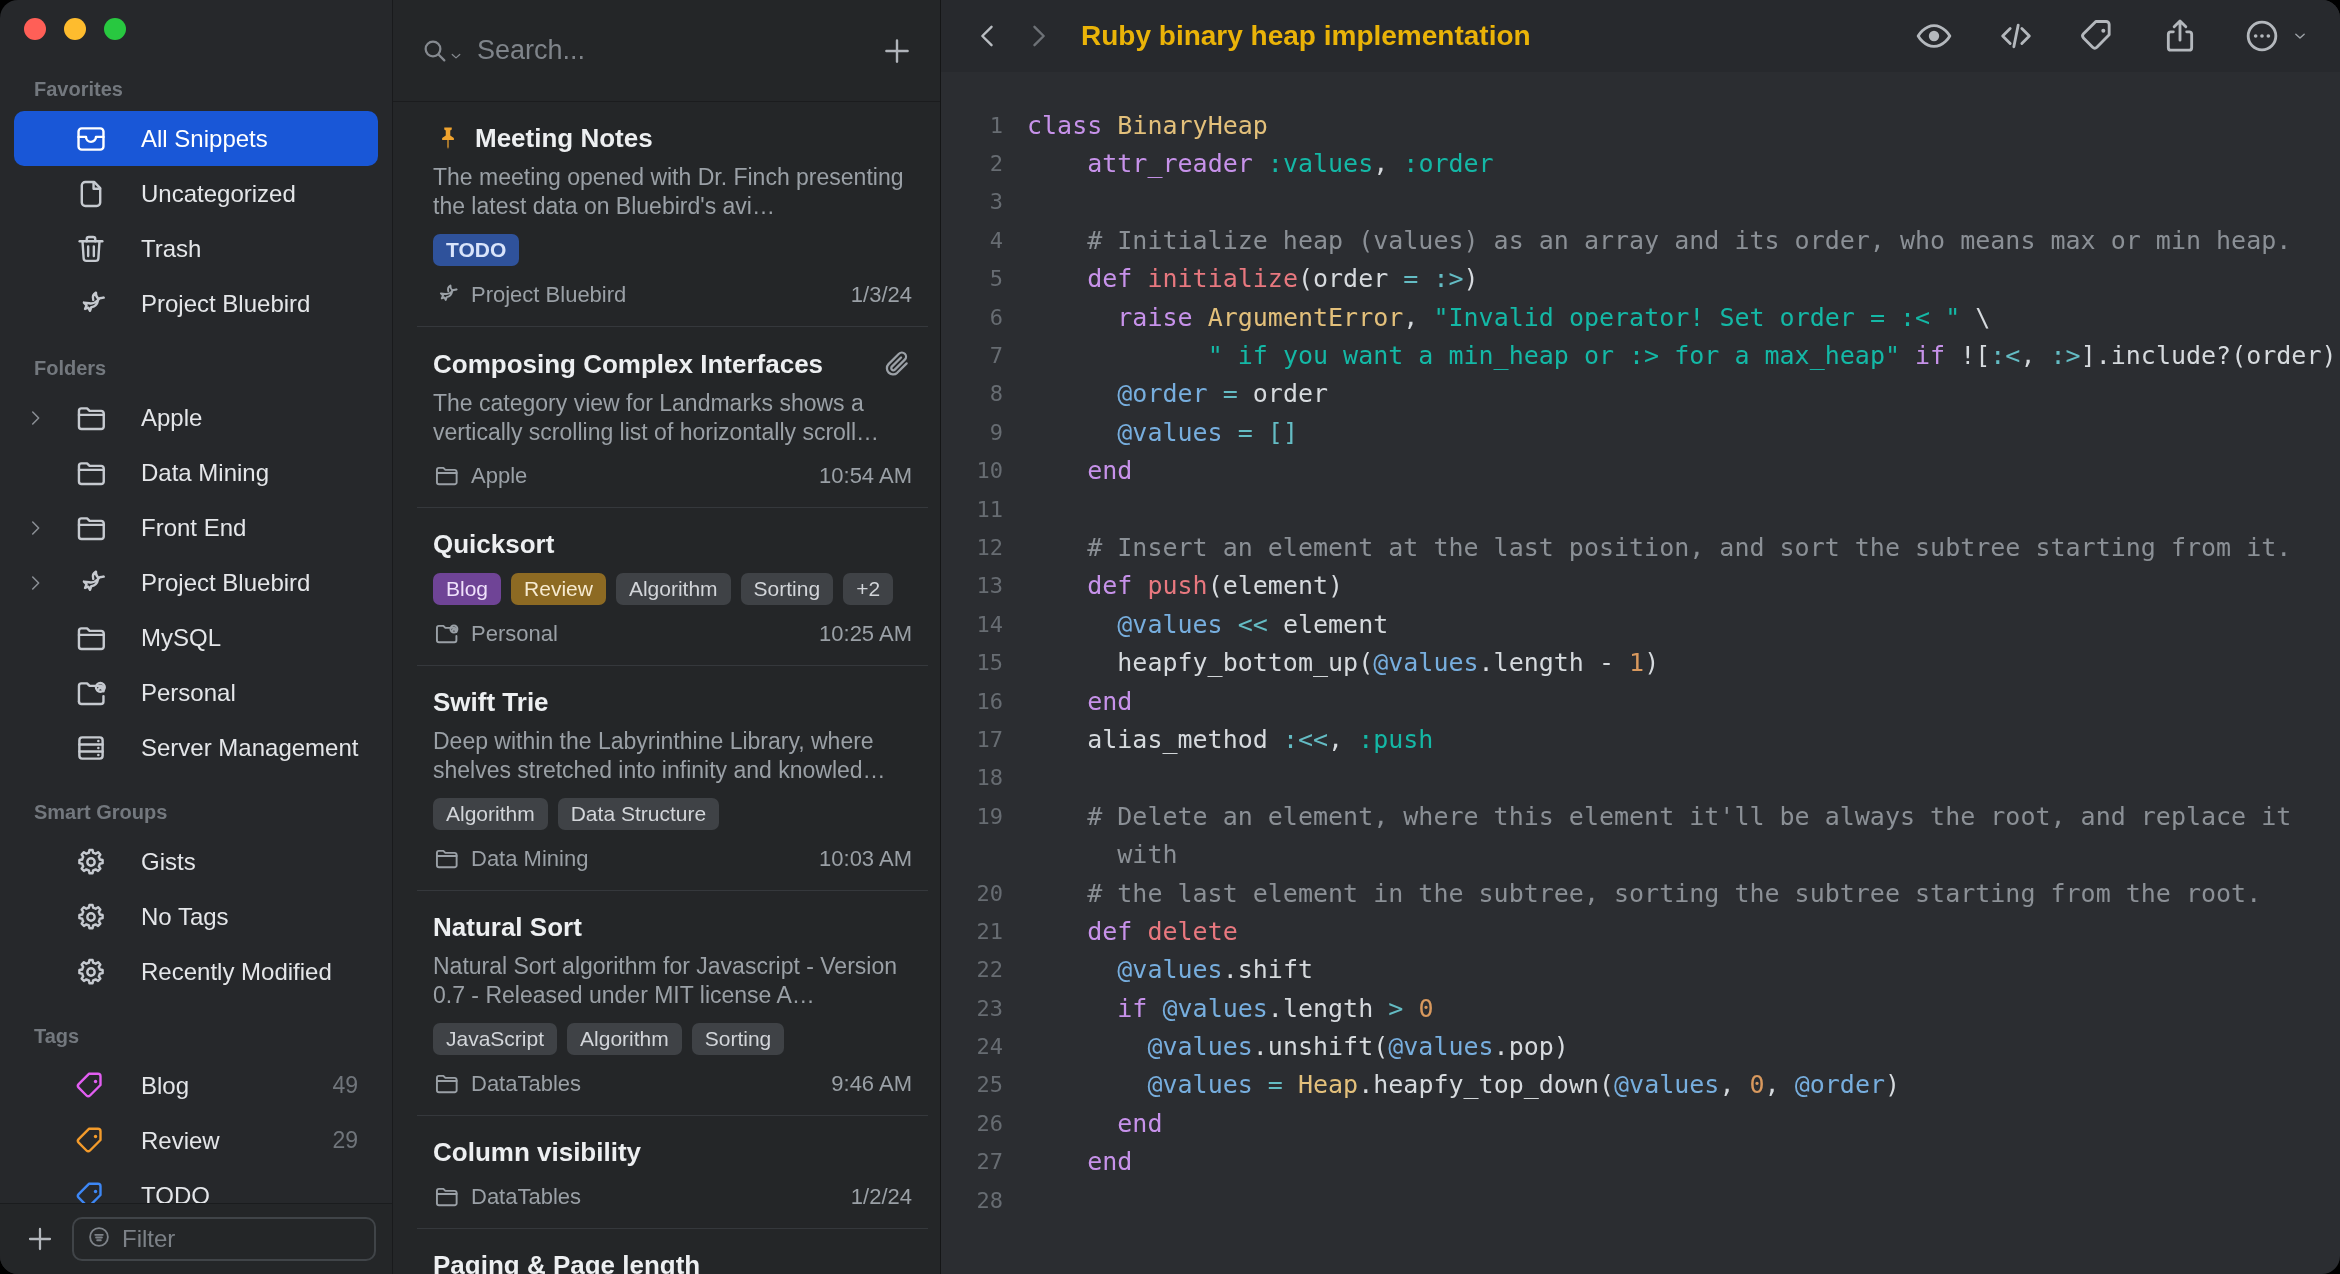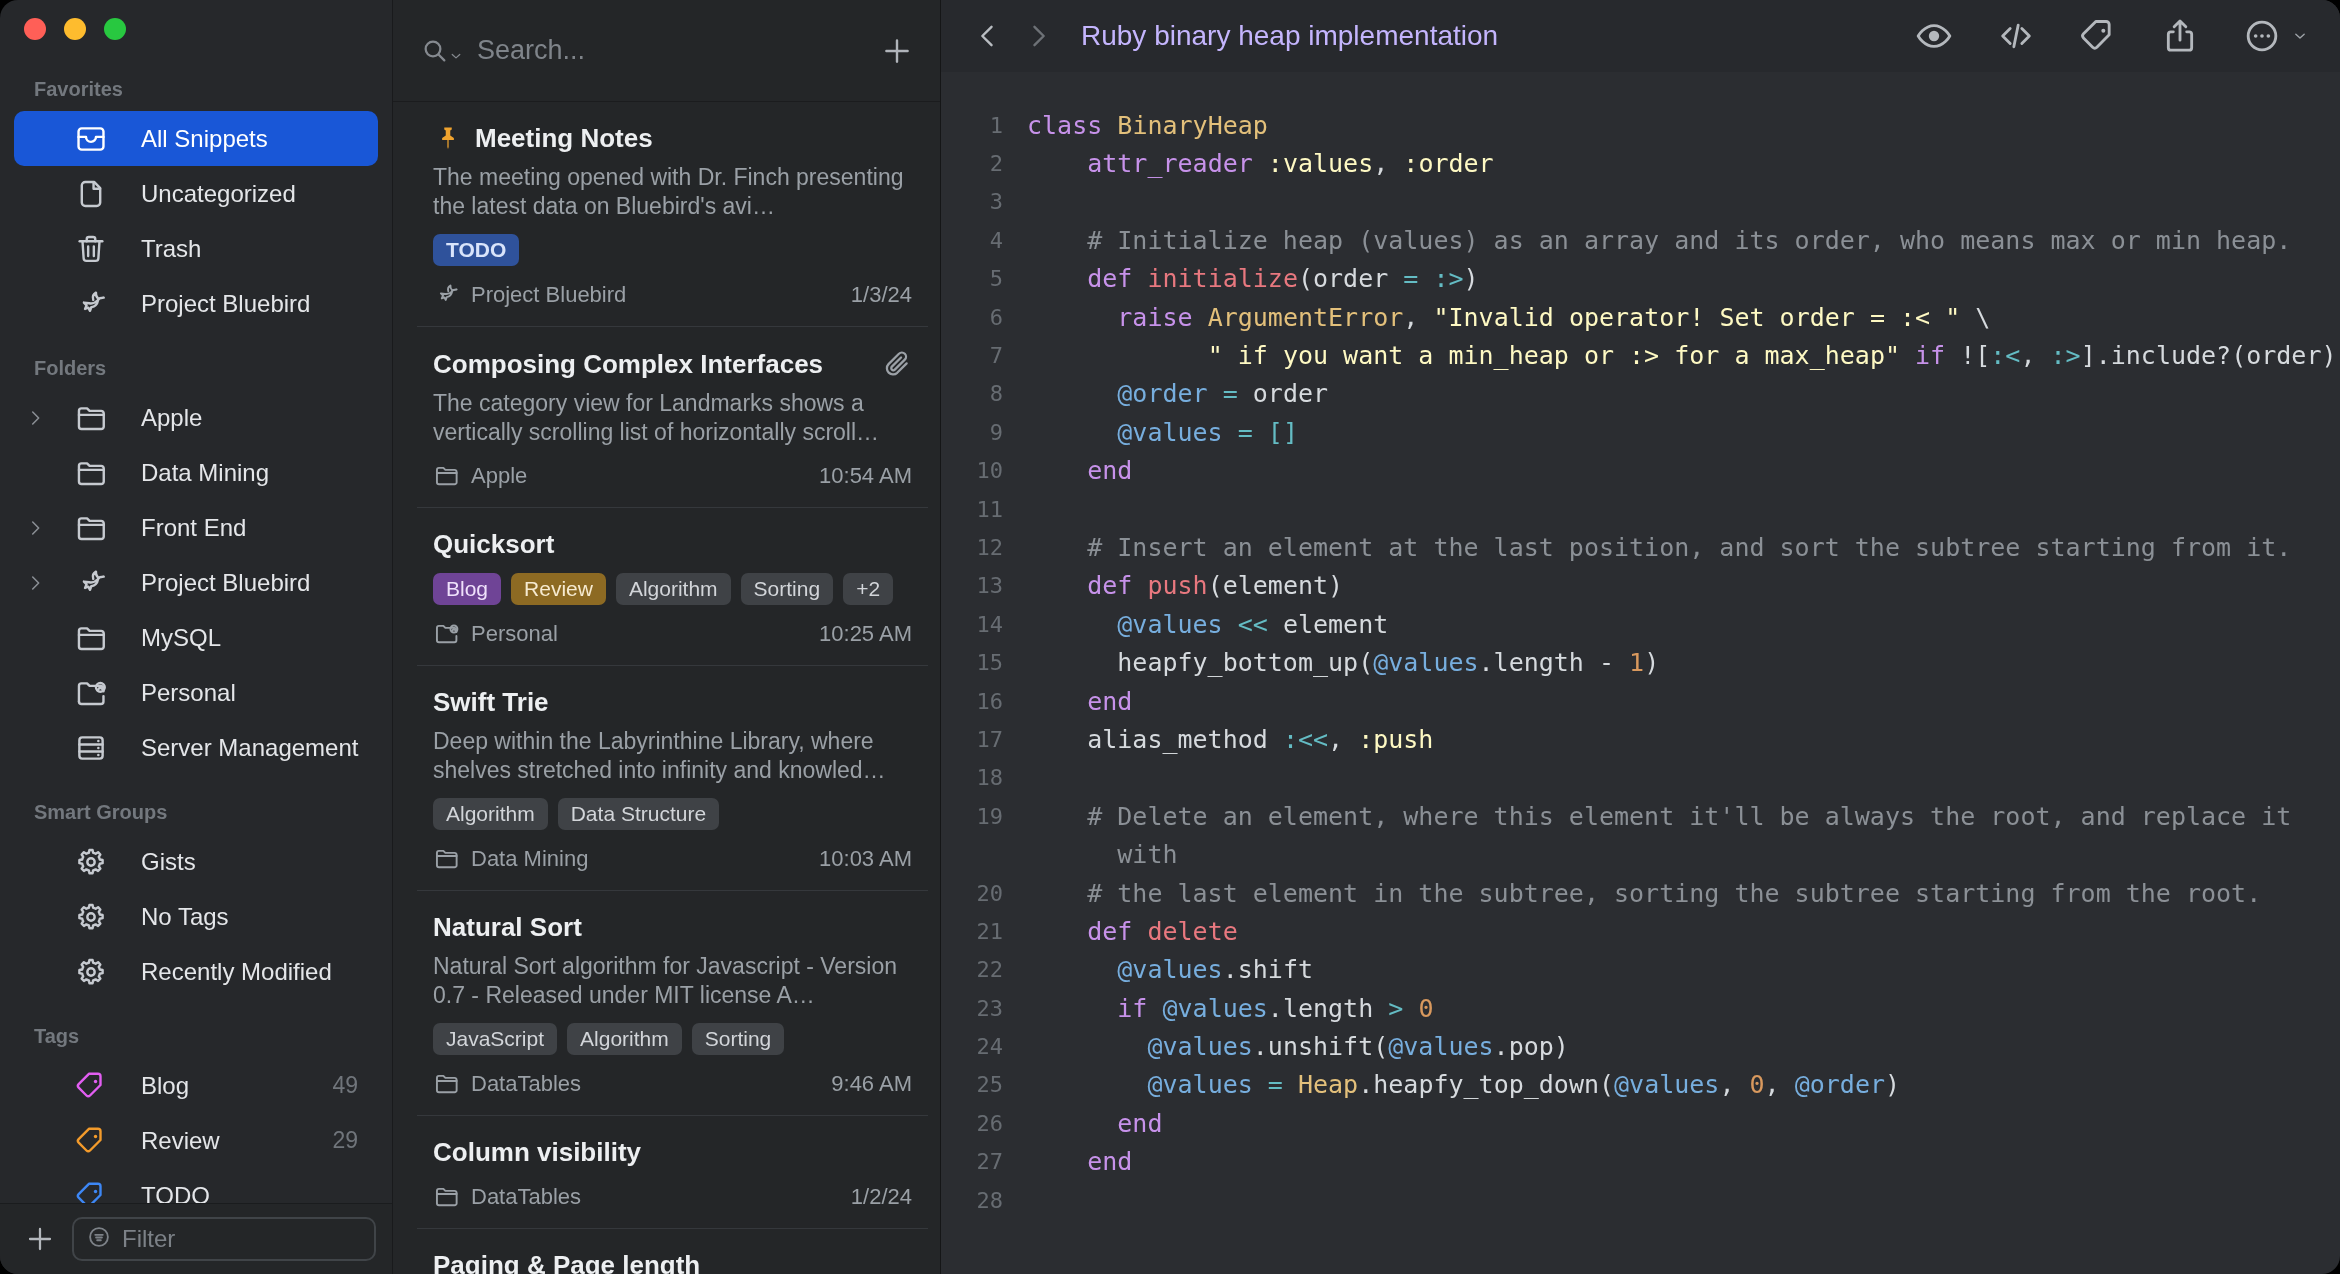--- a/index.html
+++ b/index.html
@@ -58,33 +58,33 @@
   .f-icon svg{width:27px;height:27px;}
   .date{margin-left:auto;}
 
   
   .editor{flex:1;background:#2b2d31;display:flex;flex-direction:column;min-width:0;}
   .ed-head{height:72px;flex:none;display:flex;align-items:center;padding:0 30px;background:#27292d;}
   .nav{width:34px;height:34px;flex:none;}
   .nav svg{width:34px;height:34px;}
   .nav.back{color:#b9bdc2;}
   .nav.fwd{color:#6d7176;margin-left:16px;}
-  .ed-title{font-size:28px;font-weight:400;color:#c4b5fd;margin-left:26px;white-space:nowrap;}
+  .ed-title{font-size:28px;font-weight:700;color:#eab308;margin-left:26px;white-space:nowrap;}
   .ed-tools{margin-left:auto;display:flex;align-items:center;gap:42px;color:#b4b8bd;}
   .tool{width:40px;height:40px;flex:none;}
   .tool svg{width:40px;height:40px;}
   .more-wrap{display:flex;align-items:center;gap:8px;}
   .tiny-chev{width:20px;height:20px;color:#9da2a7;}
   .tiny-chev svg{width:20px;height:20px;}
 
   .code{flex:1;overflow:hidden;padding:34px 0 0 0;font-family:"DejaVu Sans Mono",monospace;font-size:25px;}
   .cl{display:flex;height:38.4px;align-items:center;white-space:pre;}
   .ln{width:62px;text-align:right;color:#676c72;font-size:22px;flex:none;font-family:"DejaVu Sans Mono",monospace;}
   .lc{margin-left:24px;color:#d6dade;}
-  .k{color:#c792ea;} .c{color:#e3c07b;} .f{color:#e8787f;} .s{color:#fef9c3;text-align:center;}
+  .k{color:#c792ea;} .c{color:#e3c07b;} .f{color:#e8787f;} .s{color:#14b8a6;text-align:center;}
   .o{color:#64bcc4;} .i{color:#77aede;} .n{color:#d9995e;} .m{color:#8b9096;} .t{color:#d6dade;}
 
   .statusbar{height:58px;flex:none;background:#202226;border-top:1px solid #17181b;display:flex;align-items:center;padding:0 30px;color:#a6abb1;font-size:23px;}
   .sb-right{margin-left:auto;}
 </style>
 </head>
 <body>
 
 <div class="window">
 

